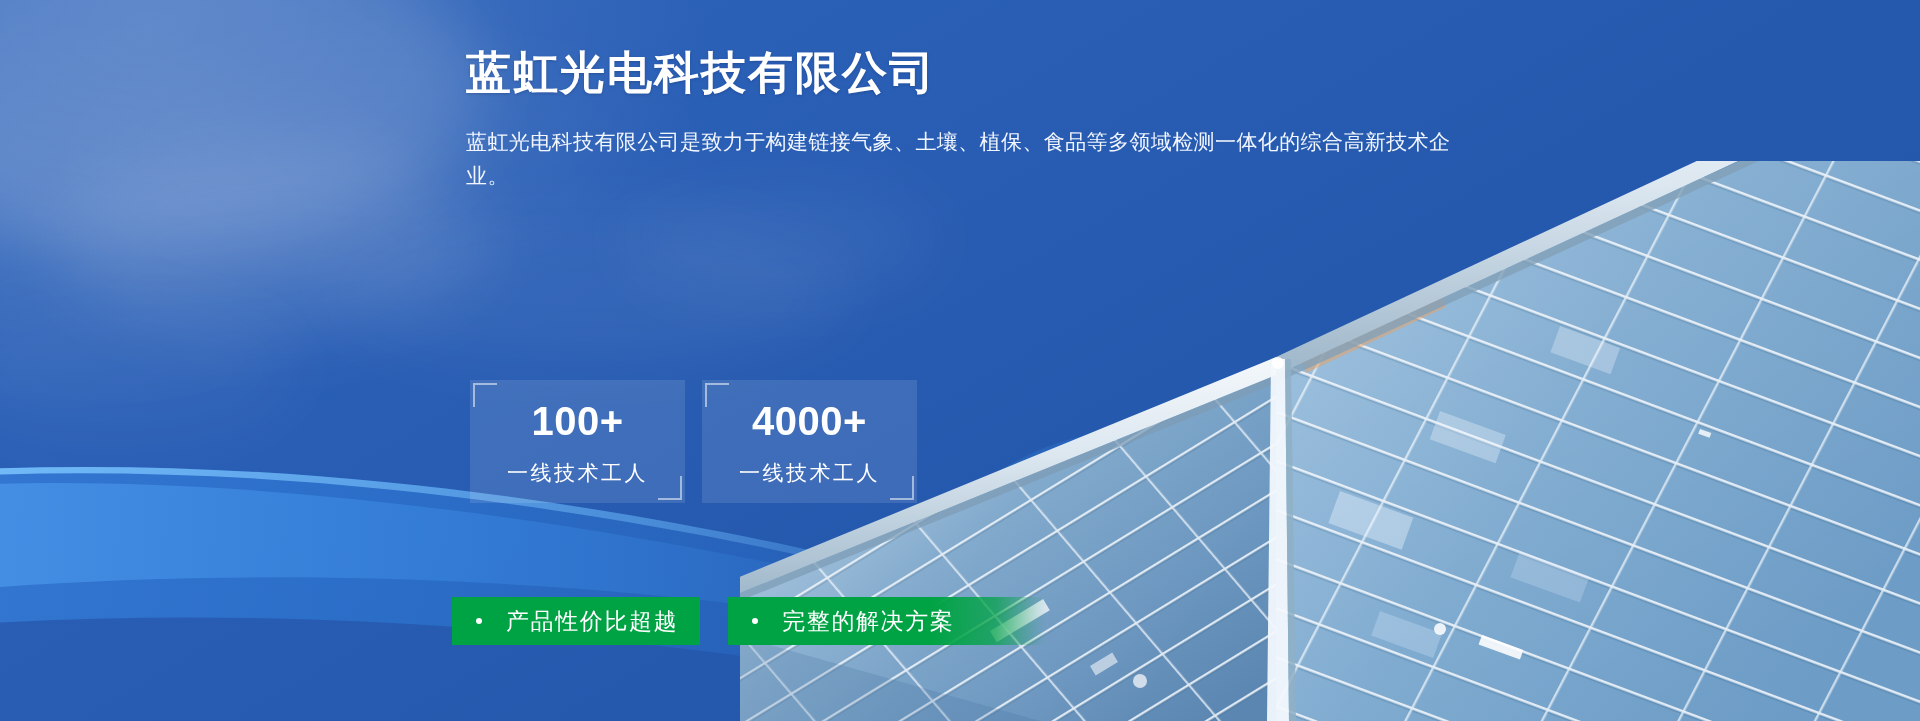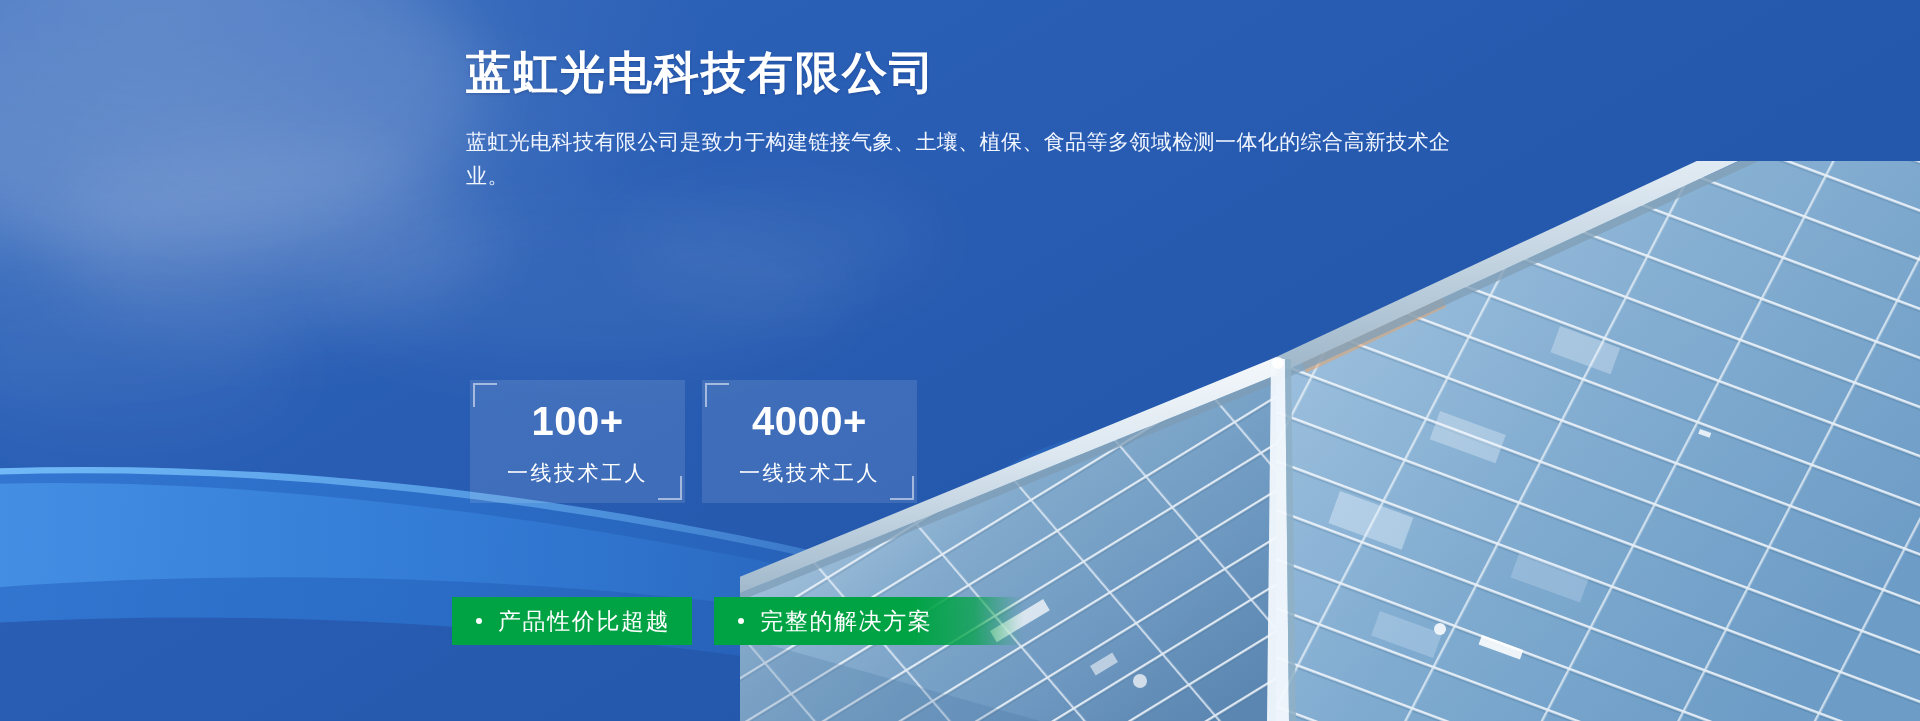--- a/index.html
+++ b/index.html
@@ -140,24 +140,25 @@
   }
   .tag {
     height:48px;
     display:flex;
     align-items:center;
     padding:0 22px 0 24px;
     color:#ffffff;
     font-size:23px;
     letter-spacing:1.6px;
     white-space:nowrap;
+    gap:8px;
   }
   .tag-1 { background:#00a344; }
   .tag-2 {
-    margin-left:22px;
+    margin-left:28px;
     padding-right:92px;
     background:linear-gradient(to right, #00a344 0%, #00a344 64%, rgba(0,163,68,0.72) 84%, rgba(0,163,68,0.10) 97%, rgba(0,163,68,0) 100%);
     font-family:Liberation Serif, serif;
   }
   .tag .dot {
     display:inline-block;
     width:6px; height:6px;
     border-radius:50%;
     background:#ffffff;
     margin-right:16px;

